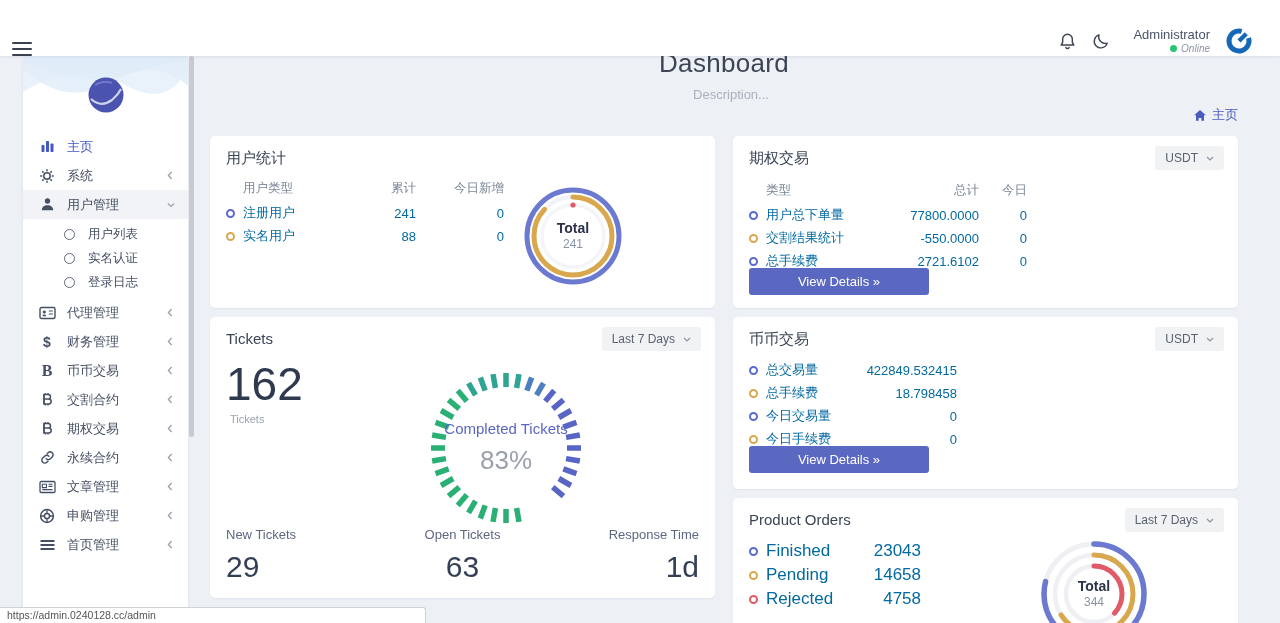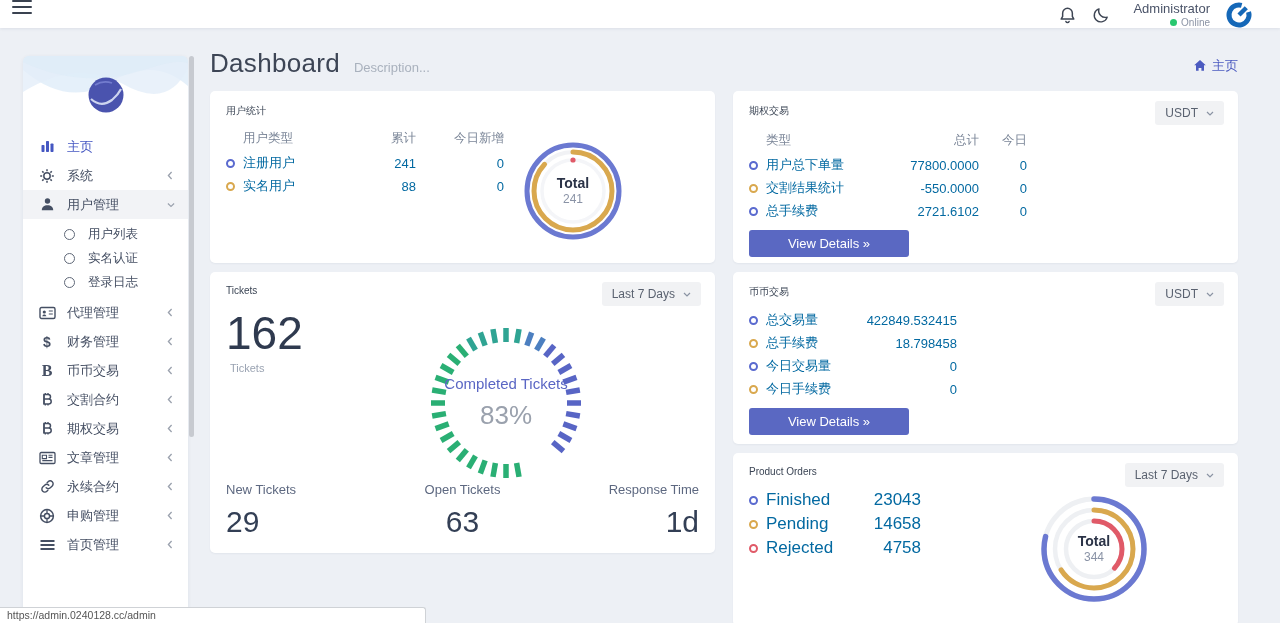--- a/index.html
+++ b/index.html
@@ -5,31 +5,31 @@
   * { box-sizing: border-box; margin: 0; padding: 0; }
   html,body { width:1280px; height:623px; }
   body {
     position: relative; overflow: hidden;
     background: #edf0f5;
     font-family: "Liberation Sans", "DejaVu Sans", sans-serif;
     color: #3c4656;
   }
   
   #navbar {
-    position:absolute; left:0; top:0; width:1280px; height:28px;
+    position:absolute; left:0; top:0; width:1280px; height:56px;
     background:#fff; box-shadow:0 1px 3px rgba(30,40,80,.08);
-    display:flex; align-items:flex-start; padding:0 26px 0 12px; z-index:30;
+    display:flex; align-items:flex-end; padding:0 26px 0 12px; z-index:30;
   }
   .hamburger { width:20px; height:14px; display:flex; flex-direction:column; justify-content:space-between; cursor:pointer; }
   .hamburger span { display:block; height:2.4px; background:#3a4250; border-radius:1px; }
   .nav-right { margin-left:auto; display:flex; align-items:center; gap:14px; }
   .nav-ic { width:20px; height:20px; display:flex; align-items:center; justify-content:center; cursor:pointer; color:#3d4553; }
   .user-meta { text-align:right; line-height:1.15; margin-left:8px; cursor:pointer; }
   .user-name { font-size:13px; color:#4a5368; }
-  .user-status { font-size:10px; color:#8b94a5; display:flex; align-items:center; justify-content:flex-end; gap:4px; }
+  .user-status { font-size:10px; color:#8b94a5; display:flex; align-items:center; justify-content:flex-end; gap:4px;font-style:italic; }
   .online-dot { width:7px; height:7px; border-radius:50%; background:#28c76f; display:inline-block; }
   .avatar { width:30px; height:30px; cursor:pointer; }
   
   #sidebar {
     position:absolute; left:23px; top:56px; width:165px; height:567px;
     background:#fff; border-radius:6px 6px 0 0;
     box-shadow:0 1px 4px rgba(30,40,80,.07); overflow:hidden; z-index:10;
   }
   .waves { position:absolute; left:0; top:0; width:165px; height:66px; pointer-events:none; }
   .logo-wrap { position:relative; padding-top:20px; text-align:center; }
@@ -42,28 +42,28 @@
   .serif-ic { font-family:"Liberation Serif","DejaVu Serif",serif; font-size:16px; }
   .chev { width:8px; height:9px; display:flex; align-items:center; color:#9aa1ad; flex:none; }
   .nav-item.active, .nav-item.active .ic { color:#4557c2; }
   .nav-item.open { background:#f2f3f6; }
   .sub { padding:3px 0 4px; }
   .sub-item { height:24px; display:flex; align-items:center; padding-left:41px; font-size:12.5px; color:#454f63; cursor:pointer; }
   .sub-item .dot { width:11px; height:11px; border:1.8px solid #5f6878; border-radius:50%; margin-right:13px; flex:none; }
   #scroll-thumb { position:absolute; left:189px; top:56px; width:5px; height:381px; background:#c7cad0; border-radius:3px; z-index:20; cursor:pointer; }
   
   #content { position:absolute; left:210px; top:48px; width:1028px; }
-  .page-head { display:flex; align-items:center; margin-bottom:12px; }
+  .page-head { display:flex; align-items:center; margin-bottom:12px;flex-direction:column; }
   .page-title { font-size:26px; font-weight:500; color:#3d4555; letter-spacing:.3px; }
   .page-sub { font-size:13px; color:#a9b1bd; margin-left:14px; padding-top:8px; }
   .breadcrumb { margin-left:auto; font-size:13px; color:#4c5bc0; display:flex; align-items:center; gap:5px; cursor:pointer; padding-top:4px; }
   .cols { display:flex; gap:18px; }
   .col { display:flex; flex-direction:column; gap:9px; width:505px; }
   .card { background:#fff; border-radius:5px; box-shadow:0 1px 2px rgba(25,40,70,.05); padding:13px 16px; position:relative; }
-  .card-title { font-size:10px; font-weight:500; color:#3a4454; }
+  .card-title { font-size:15px; font-weight:500; color:#3a4454; }
   .select-pill {
     position:absolute; right:14px; top:10px; background:#f1f2f4; border-radius:3px;
     font-size:12px; color:#5a6270; padding:5px 10px; display:flex; align-items:center; gap:8px; cursor:pointer;
   }
   .mark { width:9px; height:9px; border-radius:50%; border:2px solid; display:inline-block; margin-right:8px; flex:none; }
   .m-blue { border-color:#5a6acf; } .m-gold { border-color:#d9a84e; } .m-red { border-color:#e05a68; }
   .thead { color:#7b8698; font-size:12.5px; }
   .trow  { font-size:13px; color:#0369a1; }
   .tcell { display:flex; align-items:center;text-align:right; }
   .num { justify-content:flex-end; }
@@ -74,21 +74,21 @@
   .donut-wrap { position:absolute; width:104px; height:104px; }
   #user-donut { right:90px; top:48px; }
   .donut-center { position:absolute; inset:0; display:flex; flex-direction:column; align-items:center; justify-content:center; line-height:1.25; }
   .donut-center .c-label { font-size:14px; font-weight:700; color:#2b3347; }
   .donut-center .c-value { font-size:12px; color:#8a93a6; }
   
   #card-options { height:172px; }
   .opt-table { margin-top:14px; display:grid; grid-template-columns:135px 95px 48px; row-gap:9px; }
   .opt-table .trow { height:14px; }
   .btn {
-    margin-top:12px; width:160px; height:27px; background:#5a68c2; color:#fff; border:none;
+    margin-top:0; width:180px; height:27px; background:#5a68c2; color:#fff; border:none;
     border-radius:3px; font-size:13px; font-family:inherit; cursor:pointer;
   }
   
   #card-tickets { height:281px; }
   .big-num { font-size:46px; color:#2f3a4f; margin-top:14px; line-height:1; }
   .big-lbl { font-size:11px; color:#9aa3b2; margin:6px 0 0 4px; }
   #gauge-wrap { position:absolute; left:216px; top:51px; width:160px; height:160px; }
   .gauge-center { position:absolute; inset:0; display:flex; flex-direction:column; align-items:center; justify-content:center; gap:8px; }
   .gauge-label { font-size:15px; color:#5a66c4; }
   .gauge-value { font-size:26px; color:#9aa1ad; }
@@ -284,41 +284,41 @@
       <span class="lbl">期权交易</span>
       <span class="chev">
           <svg width="6" height="9" viewBox="0 0 6 9" fill="none" stroke="currentColor" stroke-width="1.3">
             <polyline points="4.6,1 1.4,4.5 4.6,8"></polyline>
           </svg>
         </span>
     </div>
 
     <div class="nav-item">
       <span class="ic">
+        <svg width="15" height="15" viewBox="0 0 17 17" fill="none" stroke="currentColor" stroke-width="1.6" stroke-linecap="round">
+            <path d="M7 10a3.3 3.3 0 0 0 4.7 0l2.2-2.2a3.3 3.3 0 0 0-4.7-4.7l-1.1 1.1"></path>
+            <path d="M10 7a3.3 3.3 0 0 0-4.7 0L3.1 9.2a3.3 3.3 0 0 0 4.7 4.7l1.1-1.1"></path>
+          </svg>
+      </span>
+      <span class="lbl">永续合约</span>
+      <span class="chev">
+          <svg width="6" height="9" viewBox="0 0 6 9" fill="none" stroke="currentColor" stroke-width="1.3">
+            <polyline points="4.6,1 1.4,4.5 4.6,8"></polyline>
+          </svg>
+        </span>
+    </div>
+
+    <div class="nav-item">
+      <span class="ic">
         <svg width="17" height="14" viewBox="0 0 17 14" fill="none" stroke="currentColor" stroke-width="1.3">
             <rect x="1" y="1.5" width="15" height="11" rx="1.2"></rect>
             <path d="M3.3 4.2h4.2v3.4H3.3zM9.5 4.2h4M9.5 6.4h4M3.3 9.6h10.2" stroke-width="1.1"></path>
           </svg>
       </span>
       <span class="lbl">文章管理</span>
-      <span class="chev">
-          <svg width="6" height="9" viewBox="0 0 6 9" fill="none" stroke="currentColor" stroke-width="1.3">
-            <polyline points="4.6,1 1.4,4.5 4.6,8"></polyline>
-          </svg>
-        </span>
-    </div>
-
-    <div class="nav-item">
-      <span class="ic">
-        <svg width="15" height="15" viewBox="0 0 17 17" fill="none" stroke="currentColor" stroke-width="1.6" stroke-linecap="round">
-            <path d="M7 10a3.3 3.3 0 0 0 4.7 0l2.2-2.2a3.3 3.3 0 0 0-4.7-4.7l-1.1 1.1"></path>
-            <path d="M10 7a3.3 3.3 0 0 0-4.7 0L3.1 9.2a3.3 3.3 0 0 0 4.7 4.7l1.1-1.1"></path>
-          </svg>
-      </span>
-      <span class="lbl">永续合约</span>
       <span class="chev">
           <svg width="6" height="9" viewBox="0 0 6 9" fill="none" stroke="currentColor" stroke-width="1.3">
             <polyline points="4.6,1 1.4,4.5 4.6,8"></polyline>
           </svg>
         </span>
     </div>
 
     <div class="nav-item">
       <span class="ic">
         <svg width="16" height="16" viewBox="0 0 16 16" fill="none" stroke="currentColor" stroke-width="1.5">

